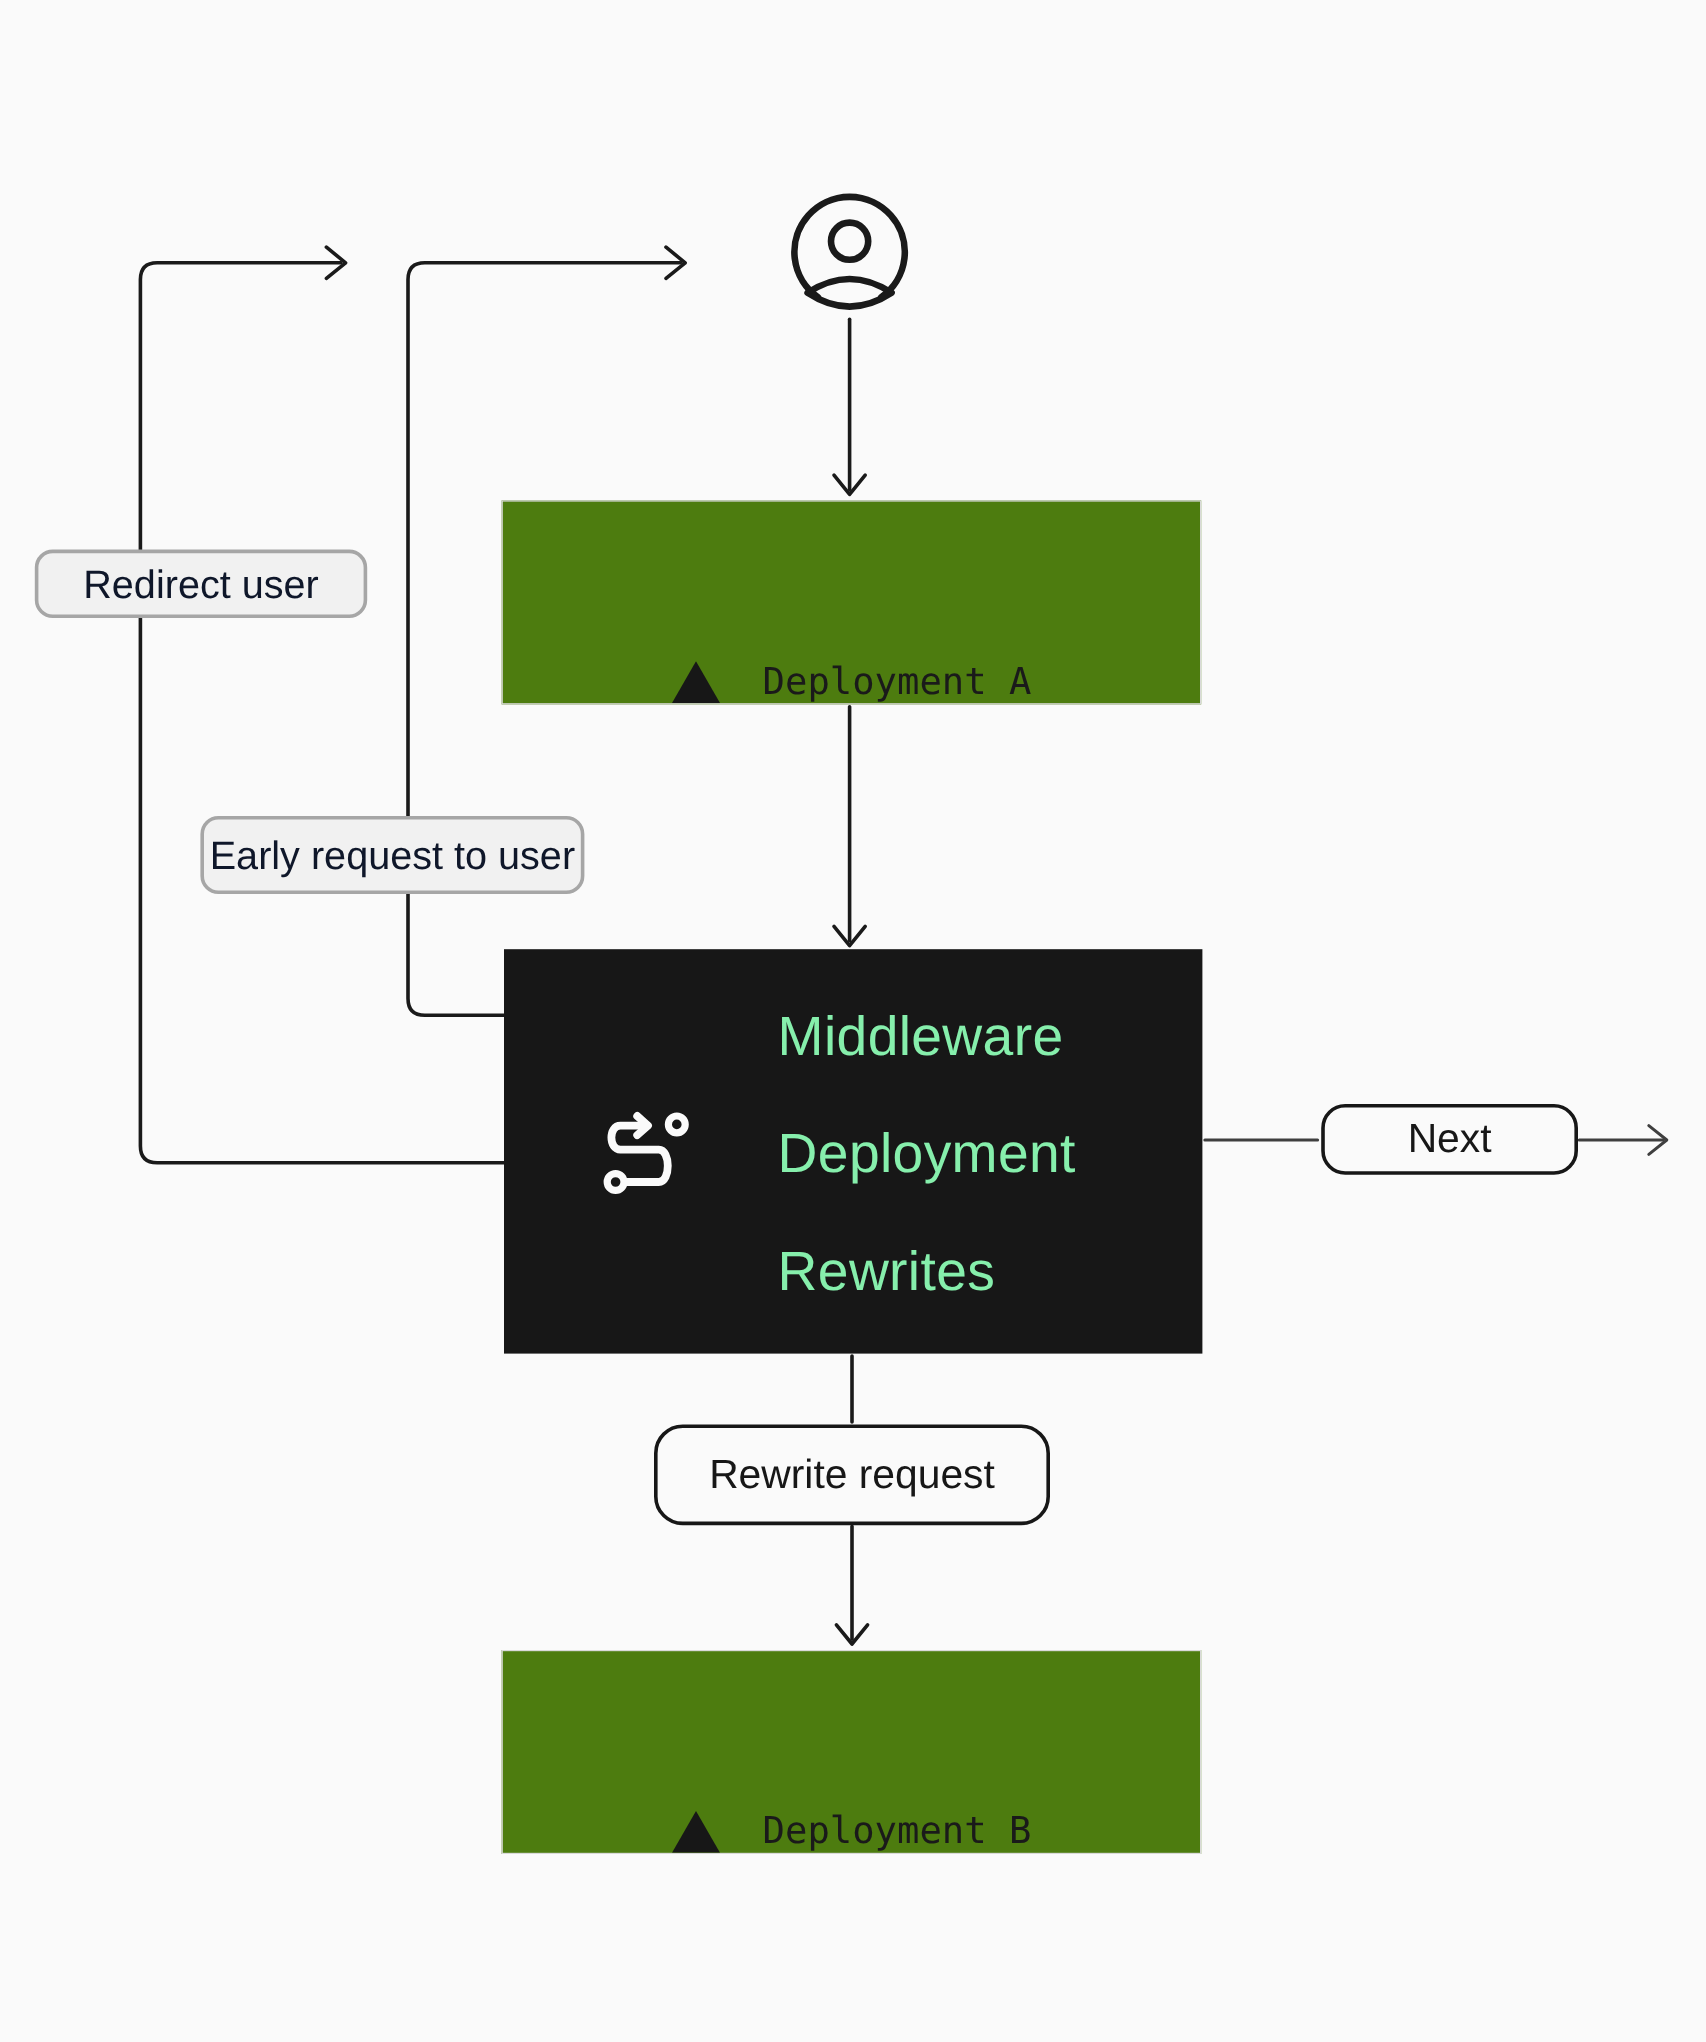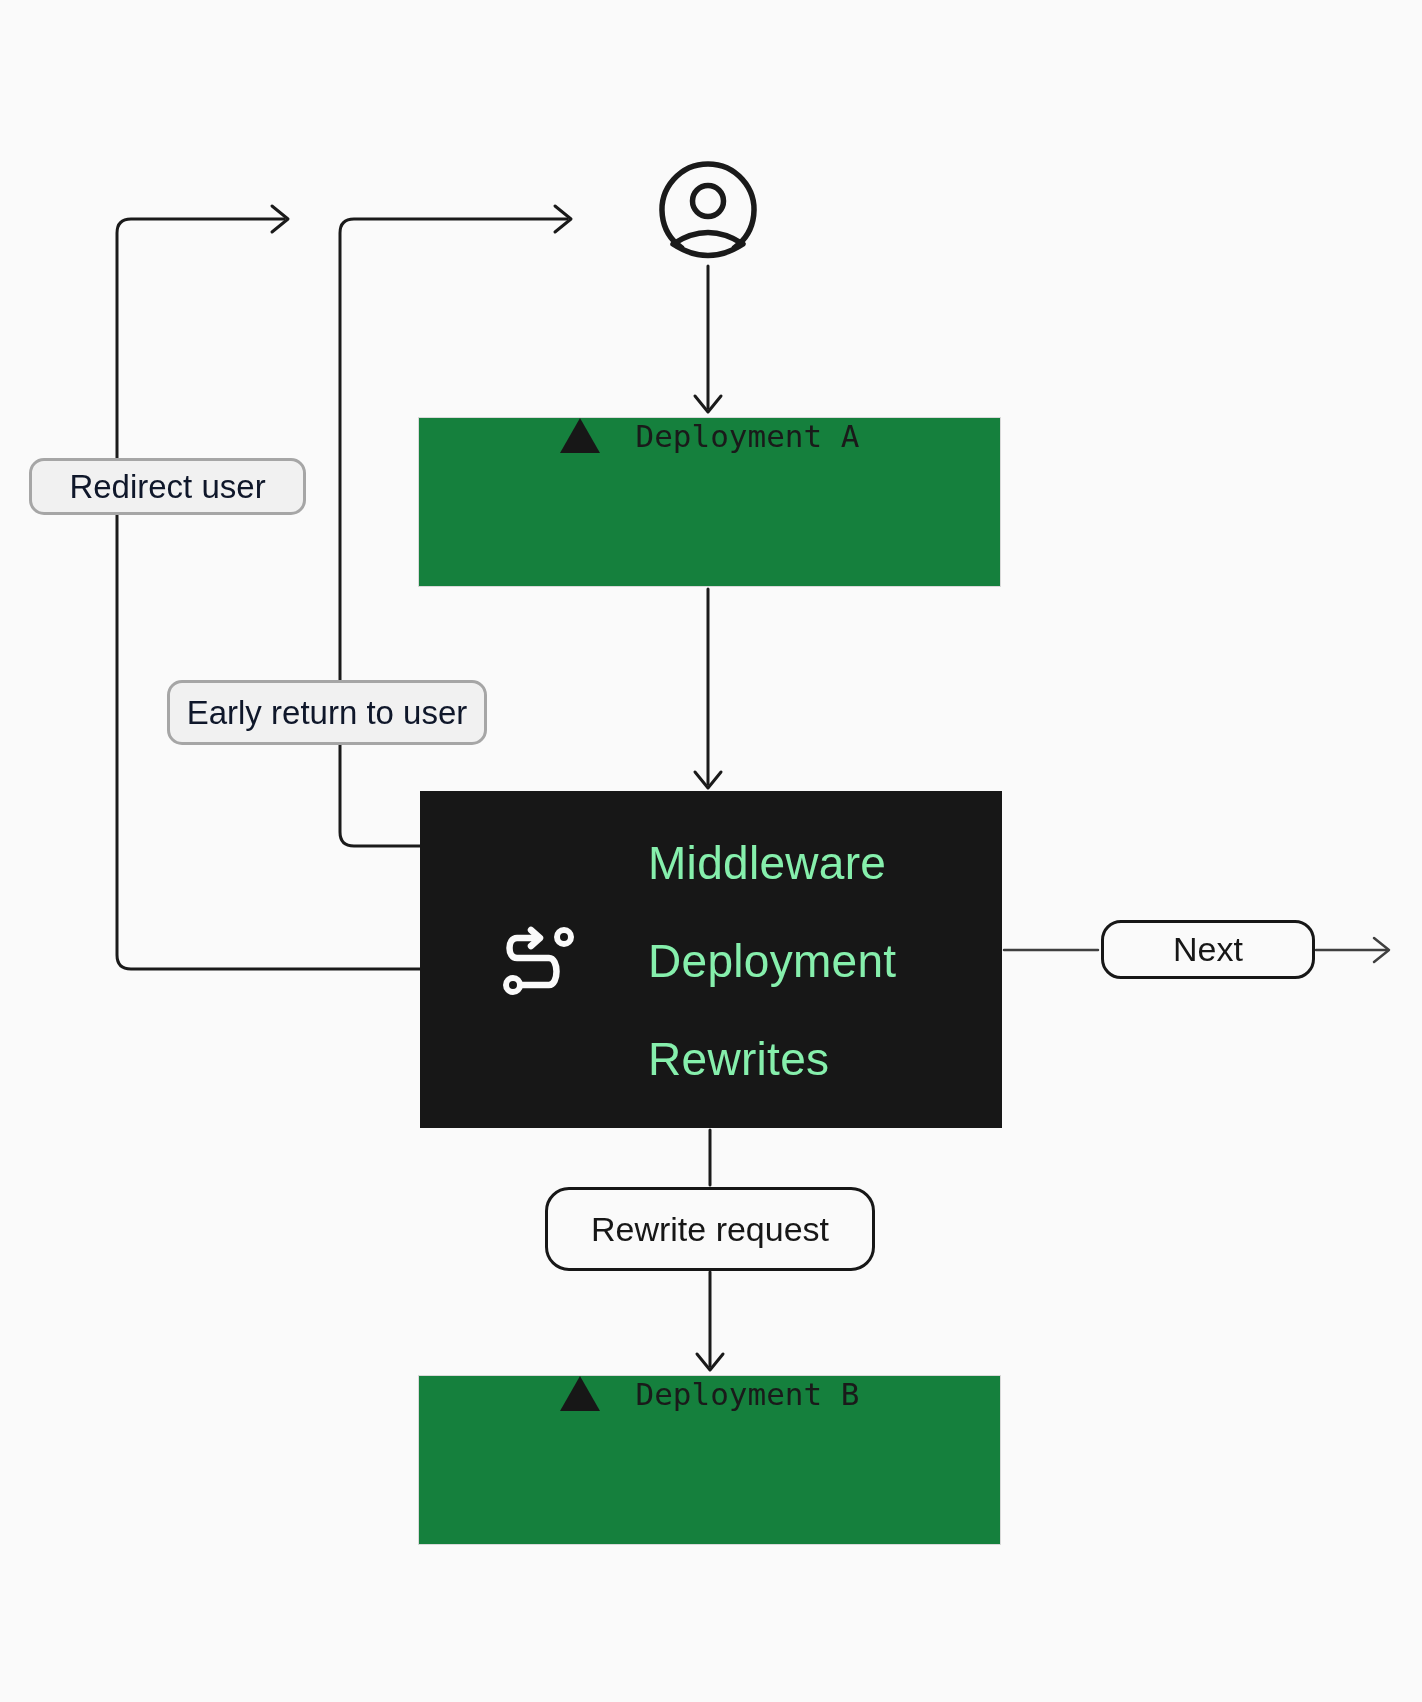--- a/index.html
+++ b/index.html
@@ -10,24 +10,24 @@
     background: #fafafa;
     font-family: "Liberation Sans", sans-serif;
     color: #171717;
     overflow: hidden;
   }
   svg.connector-layer {
     position: absolute; left: 0; top: 0; z-index: 1;
   }
   .node {
     position: absolute;
-    background: #15803d;
+    background: #4d7c0f;
     border: 1px solid #d9d9d9;
     display: flex;
-    align-items: flex-start;
+    align-items: flex-end;
     justify-content: center;
     gap: 36px;
     z-index: 2;
     box-sizing: border-box;
   }
   .deployment-label {
     font-family: "DejaVu Sans Mono", "Liberation Mono", monospace;
     font-size: 31px;
     color: #1a1a1a;
     white-space: pre;
@@ -143,19 +143,19 @@
     <span style="display:flex;">
       <svg width="40" height="35" viewBox="0 0 100 87">
           <polygon points="50,0 100,87 0,87" fill="#171717"></polygon>
         </svg>
     </span>
     <span class="deployment-label">Deployment B</span>
   </div>
 
   <div class="soft-label" style="left:29px; top:458px; width:277px; height:57px;">Redirect user</div>
 
-  <div class="soft-label" style="left:167px; top:680px; width:320px; height:65px;">Early return to user</div>
+  <div class="soft-label" style="left:167px; top:680px; width:320px; height:65px;">Early request to user</div>
 
   <div class="dark-pill" style="left:545px; top:1187px; width:330px; height:84px; border-radius:24px;">Rewrite request</div>
 
   <div class="dark-pill" style="left:1101px; top:920px; width:214px; height:59px; border-radius:20px;">Next</div>
 
 </div>
 
 </body></html>

